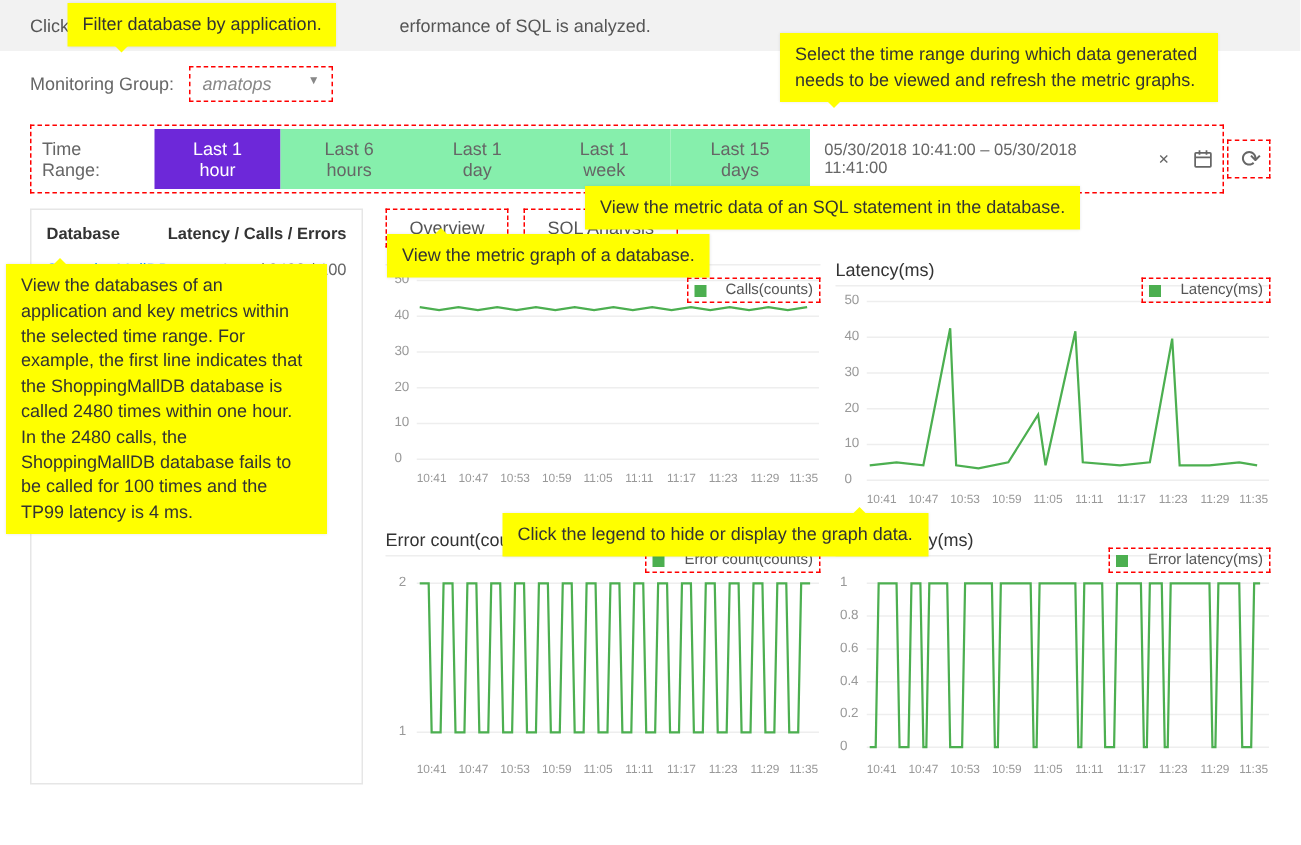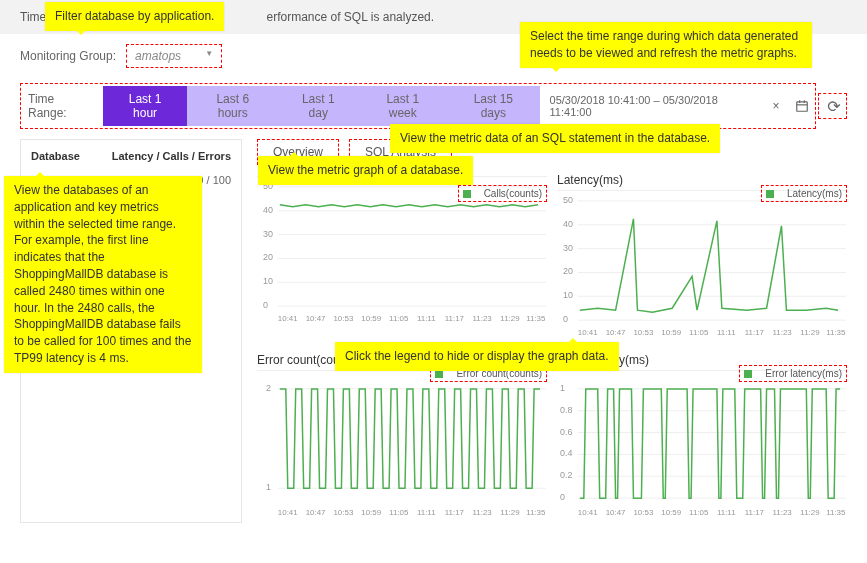--- a/index.html
+++ b/index.html
@@ -5,21 +5,21 @@
 * { box-sizing: border-box; margin: 0; padding: 0; font-family: Arial, sans-serif; }
 body { background: #fff; font-size: 12px; color: #333; width: 867px; height: 563px; overflow: hidden; position: relative; }
 .top-bar { background: #f2f2f2; padding: 10px 20px; font-size: 12px; color: #555; position: relative; }
 .filter-row { padding: 10px 20px; display: flex; align-items: center; gap: 10px; position: relative; }
 .filter-label { color: #666; }
 .dropdown { border: 1px dashed red; padding: 4px 40px 4px 8px; background: #fff; position: relative; color: #888; font-style: italic; }
 .dropdown::after { content: '▼'; position: absolute; right: 8px; font-size: 8px; color: #888; }
 .time-range-row { padding: 5px 20px; display: flex; align-items: center; gap: 2px; position: relative; }
 .time-row-box { border: 1px dashed red; display: flex; align-items: center; padding: 2px; }
 .time-label { color: #666; margin-right: 10px; padding-left: 5px; }
-.time-btn { padding: 6px 14px; background: #c4b5fd; border: none; cursor: pointer; color: #666; font-size: 12px; }
+.time-btn { padding: 6px 14px; background: #86efac; border: none; cursor: pointer; color: #666; font-size: 12px; }
 .time-btn.active { background: #6d28d9; color: #fff; }
 .date-range { padding: 6px 10px; color: #666; font-size: 11px; }
 .icon-sq { width: 24px; height: 24px; display: inline-flex; align-items: center; justify-content: center; border: 1px solid #ddd; margin-left: 3px; cursor: pointer; color: #666; }
 .main-area { display: flex; padding: 5px 20px; gap: 15px; }
 .db-panel { width: 225px; border: 1px solid #e6e6e6; padding: 10px; }
 .db-header { display: flex; justify-content: space-between; font-weight: bold; font-size: 11px; padding-bottom: 8px; }
 .db-row { display: flex; justify-content: space-between; font-size: 11px; padding: 4px 0; }
 .db-row a { color: #1890ff; text-decoration: none; }
 .db-metrics { color: #666; }
 .tabs-row { display: flex; gap: 10px; margin-bottom: 8px; position: relative; }
@@ -39,25 +39,25 @@
 .ann-pointer-up-r::before { top: -10px; right: 40px; border: 6px solid transparent; border-bottom-color: yellow; }
 .dashgroup { border: 1px dashed red; display: inline-flex; align-items: center; }
 </style>
 </head>
 <body>
 
 <div class="annotation ann-pointer-down" style="top:2px; left:45px;">Filter database by application.</div>
 <div class="annotation ann-pointer-down" style="top:22px; left:520px; width:292px;">Select the time range during which data generated needs to be viewed and refresh the metric graphs.</div>
 <div class="annotation" style="top:124px; left:390px;">View the metric data of an SQL statement in the database.</div>
 <div class="annotation ann-pointer-up" style="top:156px; left:258px;">View the metric graph of a database.</div>
-<div class="annotation ann-pointer-up" style="top:176px; left:4px; width:198px;">View the databases of an application and key metrics within the selected time range. For example, the first line indicates that the ShoppingMallDB database is called 2480 times within one hour. In the 2480 calls, the ShoppingMallDB database fails to be called for 100 times and the TP99 latency is 4 ms.</div>
+<div class="annotation ann-pointer-up" style="top:176px; left:4px; width:214px;">View the databases of an application and key metrics within the selected time range. For example, the first line indicates that the ShoppingMallDB database is called 2480 times within one hour. In the 2480 calls, the ShoppingMallDB database fails to be called for 100 times and the TP99 latency is 4 ms.</div>
 <div class="annotation ann-pointer-up-r" style="top:342px; left:335px;">Click the legend to hide or display the graph data.</div>
 
 <div class="top-bar">
-  <span>Time</span>
+  <span>Click</span>
   <span style="visibility:hidden">________________________________</span>
   <span>erformance of SQL is analyzed.</span>
 </div>
 
 <div class="filter-row">
   <span class="filter-label">Monitoring Group:</span>
   <span class="dropdown">amatops</span>
 </div>
 
 <div class="time-range-row">

